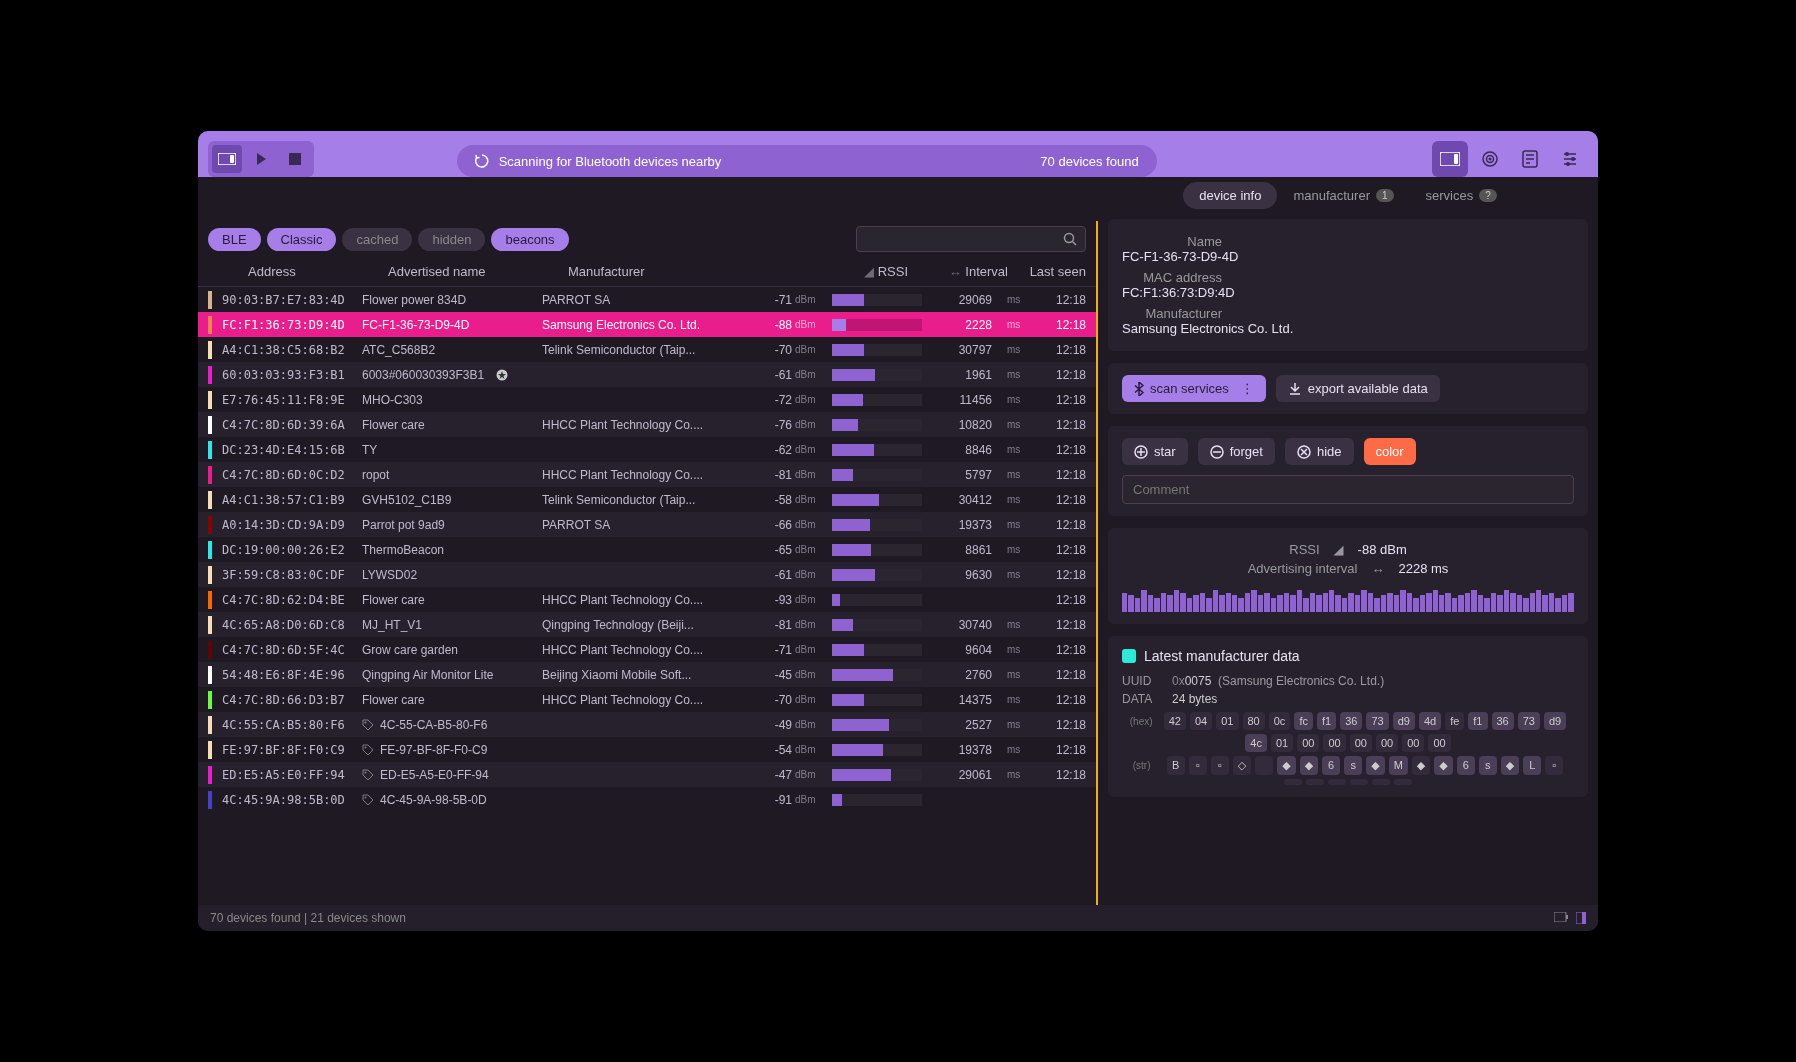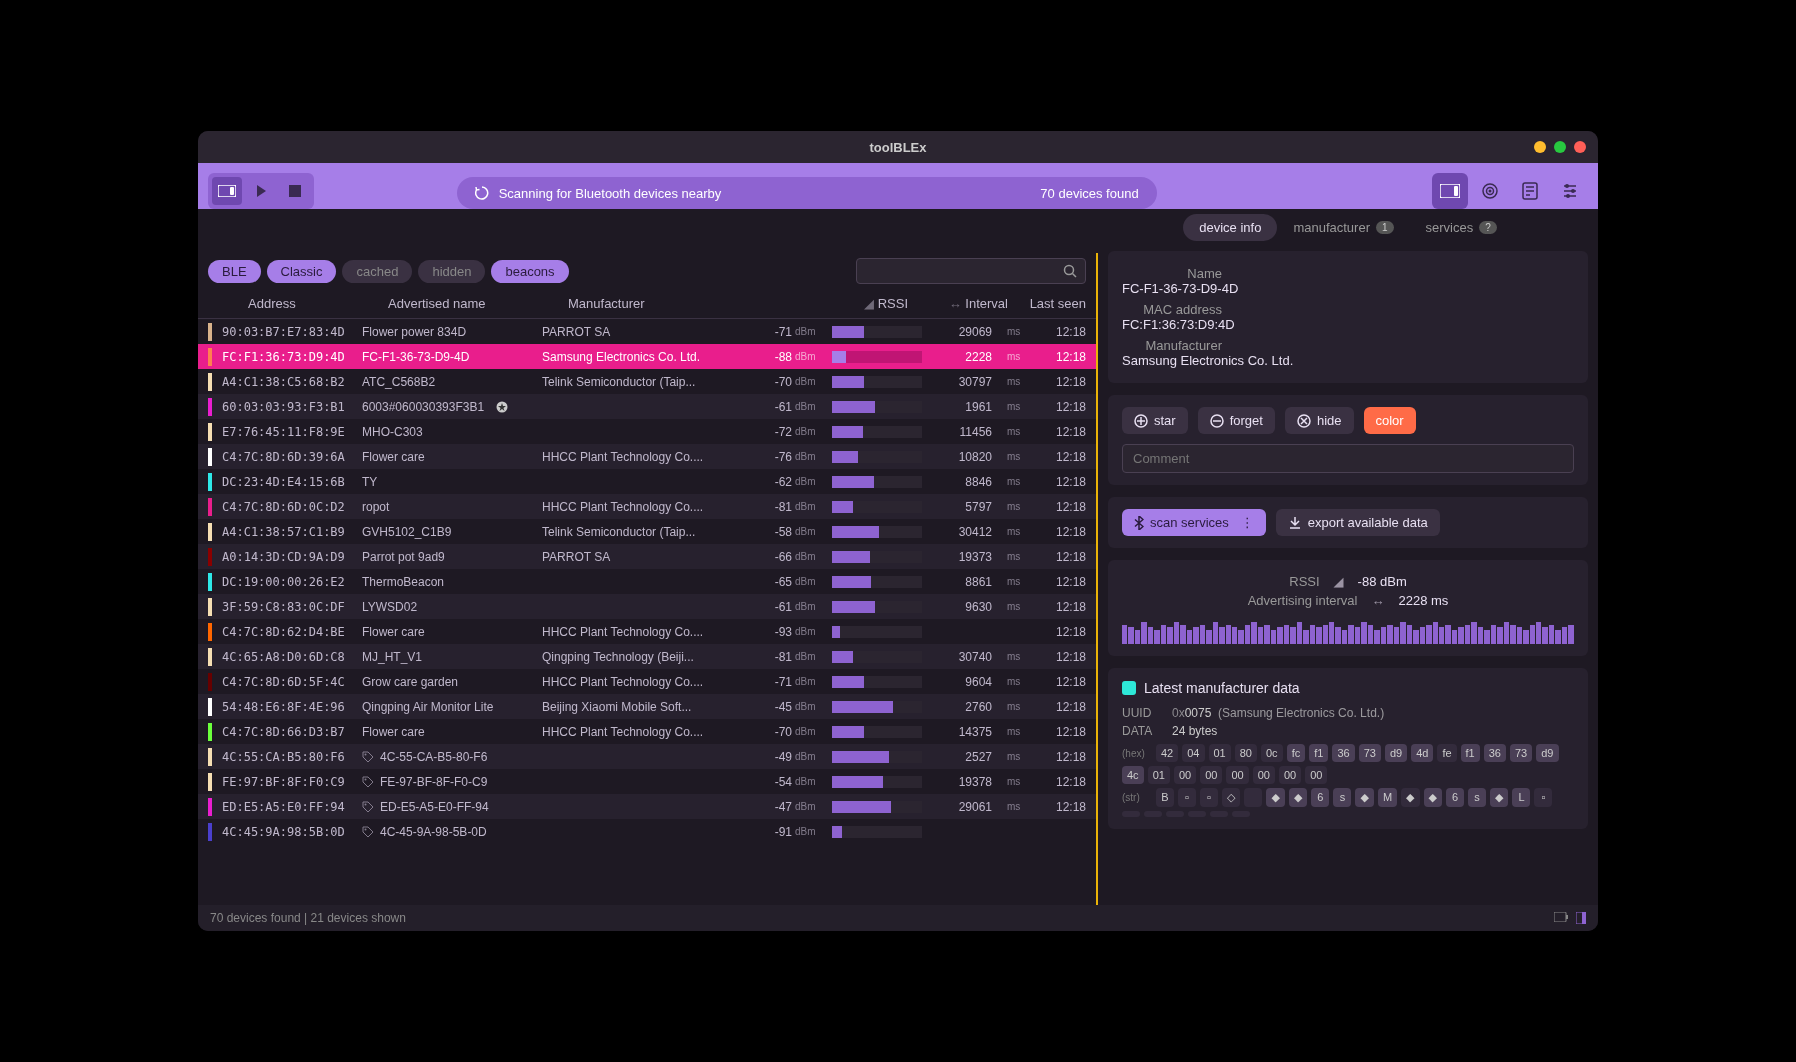--- a/index.html
+++ b/index.html
@@ -66,38 +66,30 @@
 .comment-input { width: 100%; background: #2b2530; border: 1px solid #4a4052; border-radius: 4px; padding: 6px 10px; color: #ccc; font-size: 13px; margin-top: 10px; }
 .signal-info { text-align: center; color: #e8e0f2; font-size: 13px; }
 .signal-row { display: flex; justify-content: center; gap: 14px; padding: 2px 0; }
 .signal-label { color: #999; }
 .spark { display: flex; gap: 1px; height: 26px; align-items: flex-end; margin-top: 8px; }
 .spark-bar { flex: 1; background: #8e63d1; }
 .mfr-header { display: flex; align-items: center; gap: 8px; color: #e8e0f2; font-size: 14px; margin-bottom: 8px; }
 .sq { width: 14px; height: 14px; background: #2ee8d8; border-radius: 3px; }
 .mfr-line { display: flex; gap: 10px; font-size: 12px; color: #ccc; padding: 2px 0; }
 .mfr-key { width: 40px; color: #999; }
-.hex-grid { display: flex; flex-wrap: wrap; gap: 4px; margin-top: 4px; font-family: monospace; font-size: 11px; }
+.hex-grid { display: flex; flex-wrap: wrap; gap: 4px; margin-top: 4px; font-family: monospace; font-size: 11px; justify-content: center; }
 .hex-label { width: 30px; color: #777; font-size: 10px; align-self: center; }
 .hex-byte { background: #332b3c; padding: 3px 5px; border-radius: 4px; color: #ccc; }
 .hex-byte.hl { background: #4a3f56; }
 svg { display: block; }
 </style>
 </head>
 <body>
 
 <div class="window">
-  <div class="titlebar">
-    <span class="title">toolBLEx</span>
-    <div class="traffic-lights">
-      <div class="tl tl-y"></div>
-      <div class="tl tl-g"></div>
-      <div class="tl tl-r"></div>
-    </div>
-  </div>
 
   <div class="toolbar">
     <div class="tb-group">
       <div class="tb-btn active">
           <svg width="18" height="12" viewBox="0 0 18 12">
             <rect x="0" y="0" width="18" height="12" rx="2" fill="none" stroke="#fff" stroke-width="1.5"></rect>
             <rect x="12" y="2" width="4" height="8" rx="1" fill="#fff"></rect>
           </svg>
         </div>
       <div class="tb-btn">
@@ -511,20 +503,36 @@
         <div class="info-row">
             <div class="info-label">MAC address</div>
             <div class="info-value">FC:F1:36:73:D9:4D</div>
           </div>
         <div class="info-row">
             <div class="info-label">Manufacturer</div>
             <div class="info-value">Samsung Electronics Co. Ltd.</div>
           </div>
       </div>
 
+      <div class="panel action-row">
+        <div class="action-btn primary">
+            <svg width="10" height="14">
+              <path d="M5 0 L5 14 M5 0 L9 3.5 L1 10.5 M5 14 L9 10.5 L1 3.5" stroke="#2a1b3d" stroke-width="1.5" fill="none"></path>
+            </svg>
+            <span>scan services</span>
+            <span class="dots">⋮</span>
+          </div>
+        <div class="action-btn secondary">
+            <svg width="14" height="14">
+              <path d="M7 1 L7 9 M3 5 L7 9 L11 5 M2 12 L12 12" stroke="#e8e0f2" stroke-width="1.5" fill="none"></path>
+            </svg>
+            <span>export available data</span>
+          </div>
+      </div>
+
       <div class="panel">
         <div class="action-row">
           <div class="action-btn secondary">
               <svg width="14" height="14">
                 <circle cx="7" cy="7" r="6" fill="none" stroke="#e8e0f2" stroke-width="1.5"></circle>
                 <path d="M7 3 L7 11 M3 7 L11 7" stroke="#e8e0f2" stroke-width="1.5"></path>
               </svg>
               <span>star</span>
             </div>
           <div class="action-btn secondary">
@@ -537,36 +545,20 @@
           <div class="action-btn secondary">
               <svg width="14" height="14">
                 <circle cx="7" cy="7" r="6" fill="none" stroke="#e8e0f2" stroke-width="1.5"></circle>
                 <path d="M4 4 L10 10 M10 4 L4 10" stroke="#e8e0f2" stroke-width="1.5"></path>
               </svg>
               <span>hide</span>
             </div>
           <div class="action-btn orange">color</div>
         </div>
         <input class="comment-input" placeholder="Comment" style="">
-      </div>
-
-      <div class="panel action-row">
-        <div class="action-btn primary">
-            <svg width="10" height="14">
-              <path d="M5 0 L5 14 M5 0 L9 3.5 L1 10.5 M5 14 L9 10.5 L1 3.5" stroke="#2a1b3d" stroke-width="1.5" fill="none"></path>
-            </svg>
-            <span>scan services</span>
-            <span class="dots">⋮</span>
-          </div>
-        <div class="action-btn secondary">
-            <svg width="14" height="14">
-              <path d="M7 1 L7 9 M3 5 L7 9 L11 5 M2 12 L12 12" stroke="#e8e0f2" stroke-width="1.5" fill="none"></path>
-            </svg>
-            <span>export available data</span>
-          </div>
       </div>
 
       <div class="panel">
         <div class="signal-info">
           <div class="signal-row">
               <span class="signal-label">RSSI</span>
               <span style="opacity:.6">◢</span>
               <span>-88 dBm</span>
             </div>
           <div class="signal-row">

